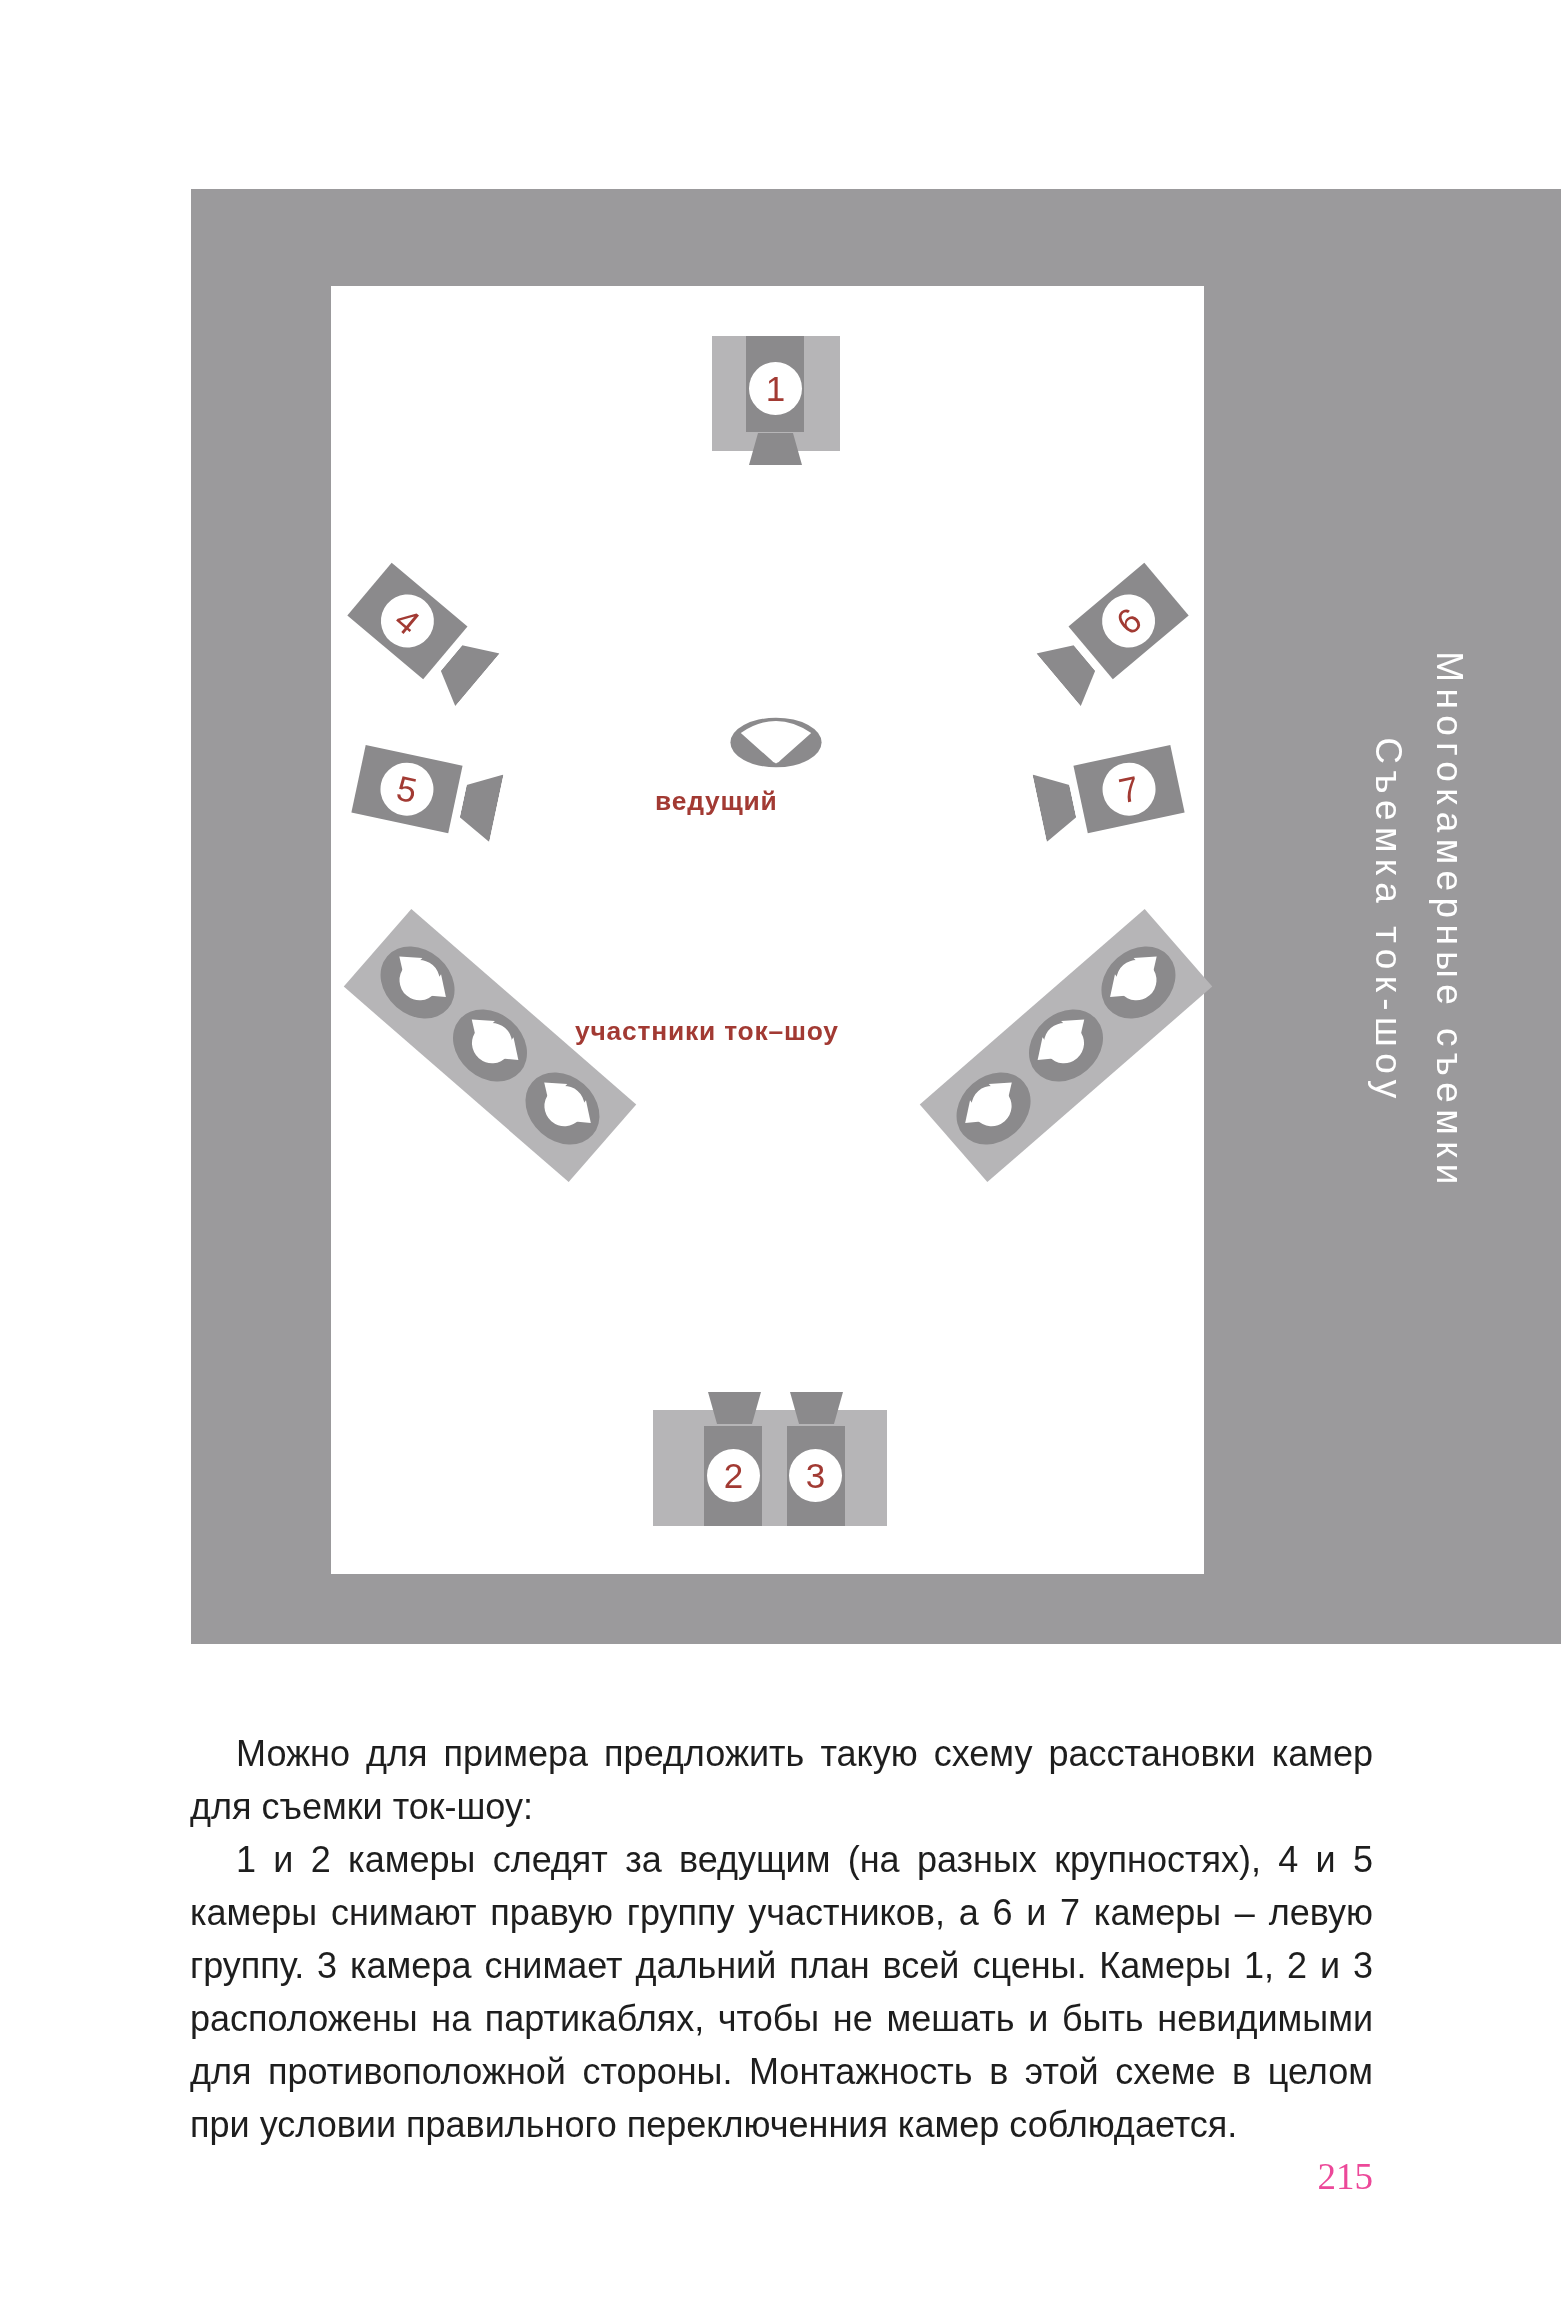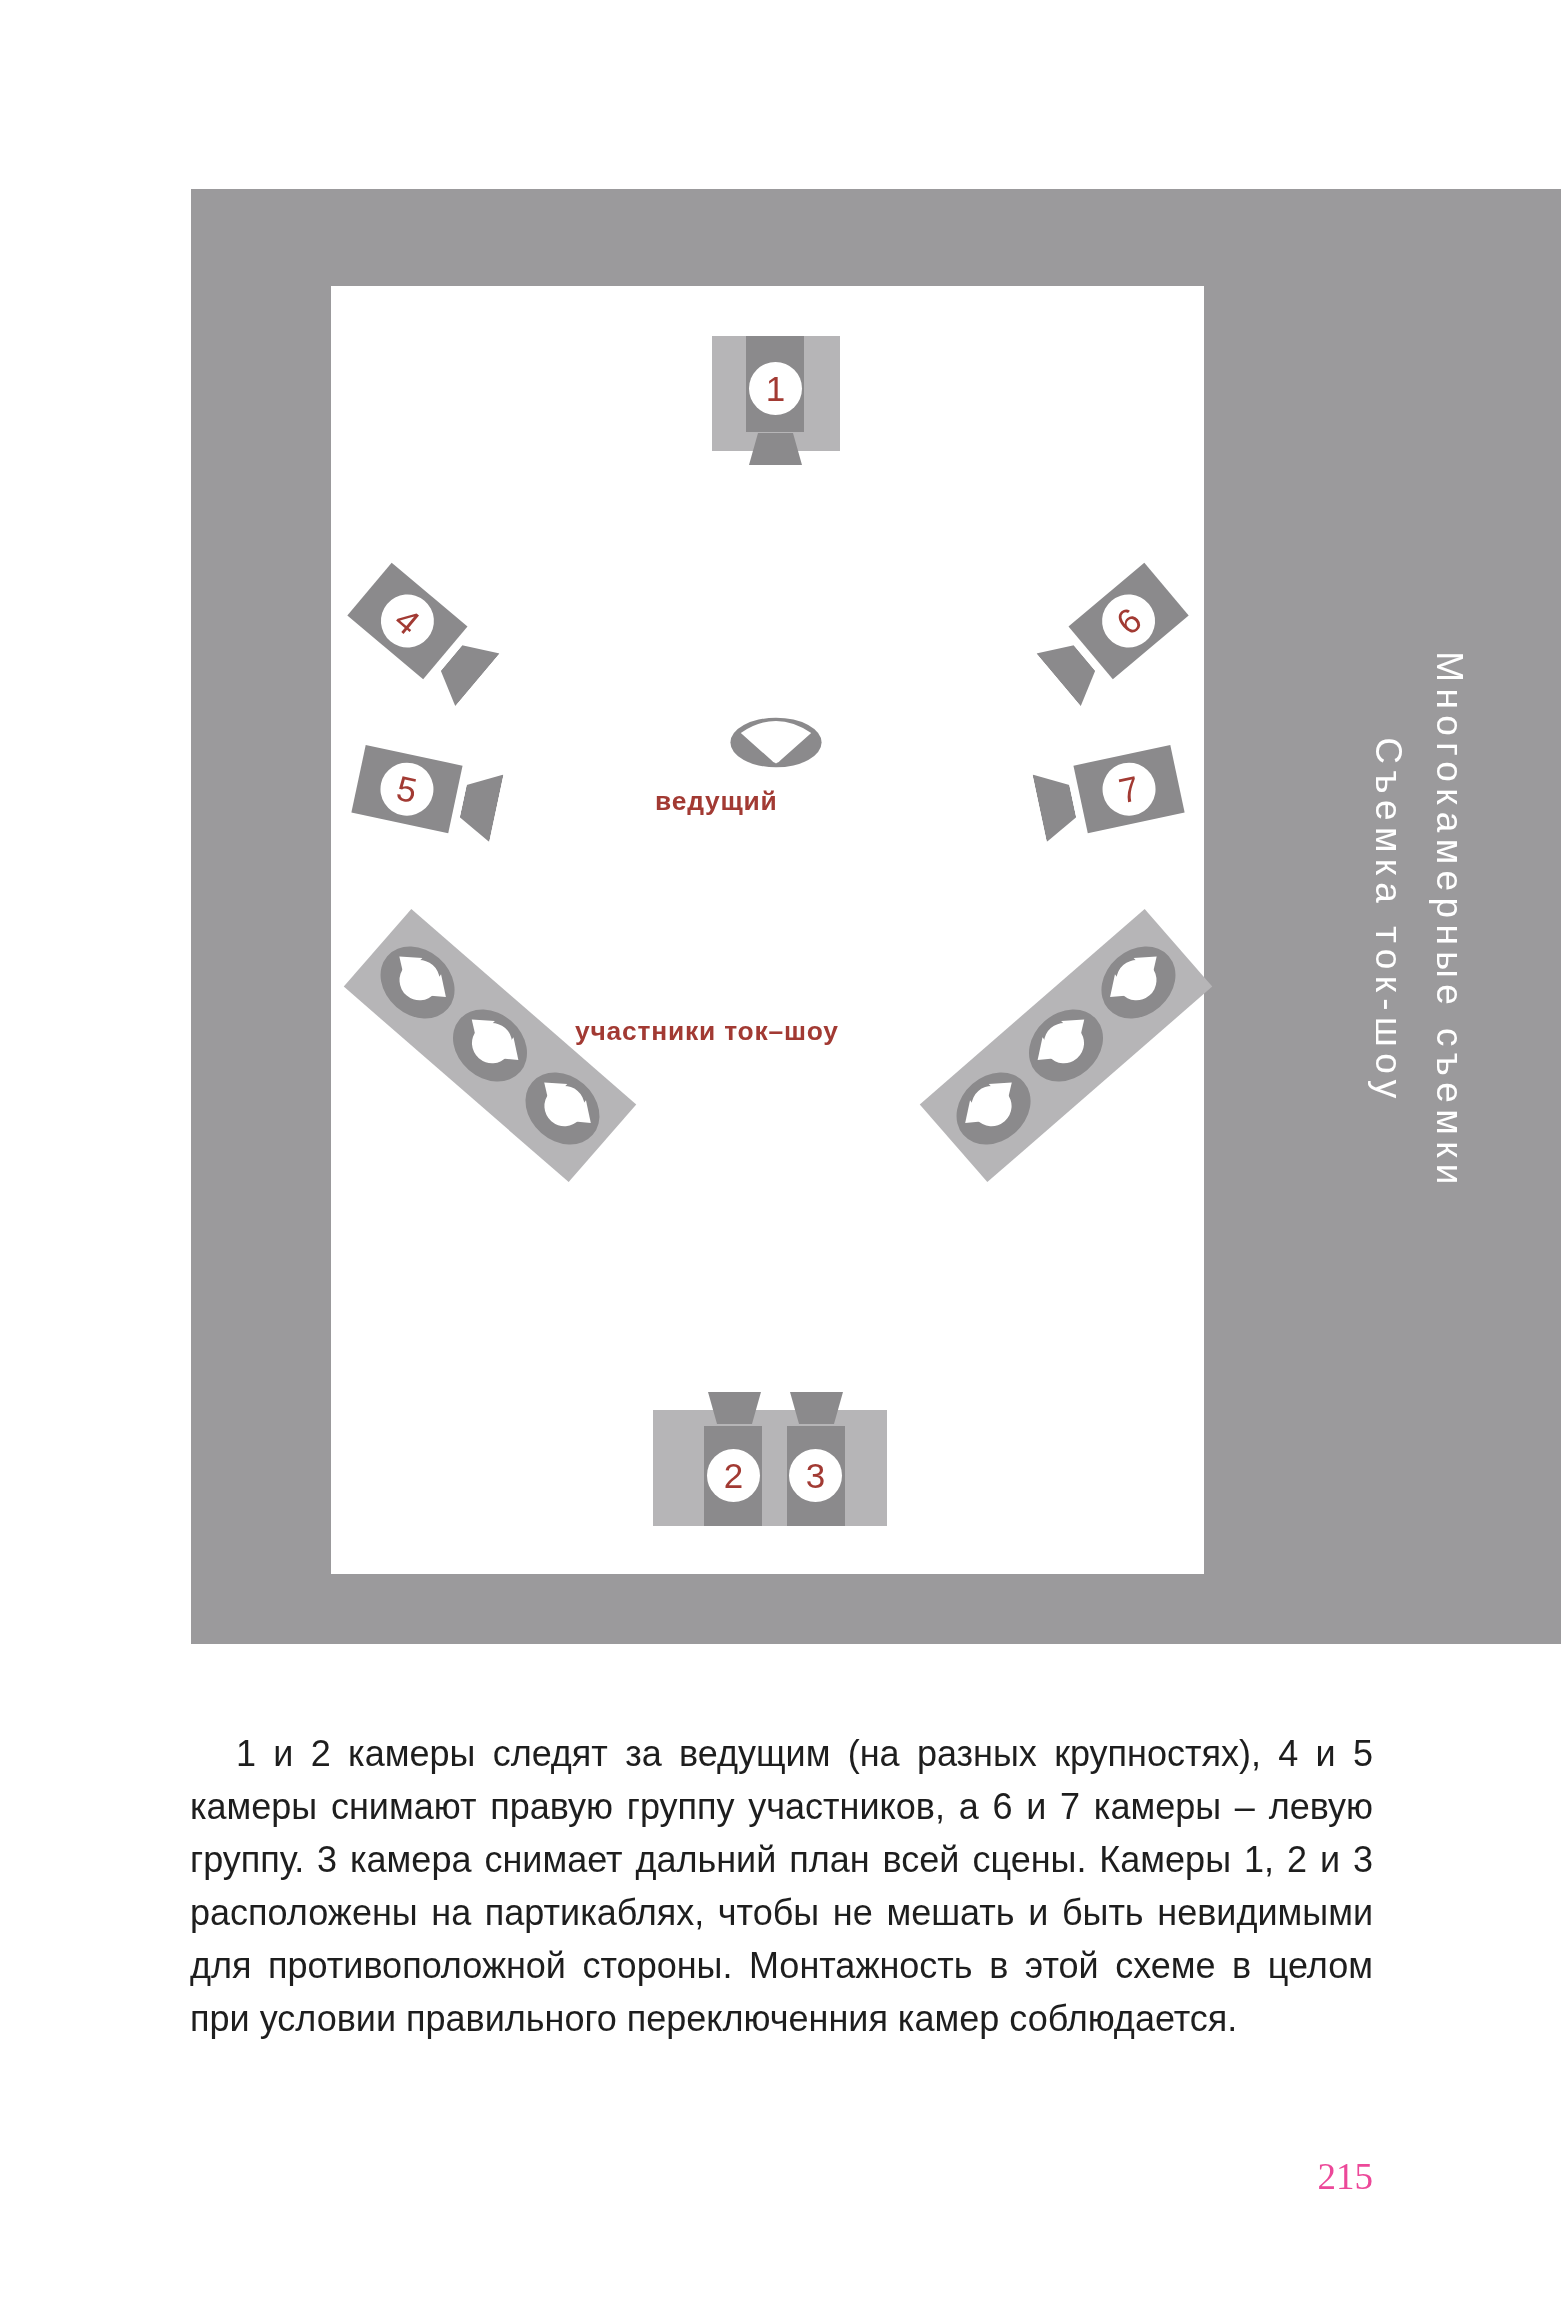--- a/index.html
+++ b/index.html
@@ -172,19 +172,20 @@
           <circle cx="58" cy="42" r="26" fill="#ffffff"></circle>
           <path d="M18,36 L42,18 L40,52 Z" fill="#ffffff"></path>
           <path d="M98,36 L74,18 L76,52 Z" fill="#ffffff"></path>
         </svg>
       </div>
 
     </div>
   </div>
 
   <div class="body-text">
+    <p>Можно для примера предложить такую схему расстановки камер для съемки ток-шоу:</p>
     <p>1 и 2 камеры следят за ведущим (на разных крупностях), 4 и 5 камеры снимают правую группу участников, а 6 и 7 камеры – левую группу. 3 камера снимает дальний план всей сцены. Камеры 1, 2 и 3 расположены на партикаблях, чтобы не мешать и быть невидимыми для противоположной стороны. Монтажность в этой схеме в целом при условии правильного переключенния камер соблюдается.</p>
   </div>
 
   <div class="page-number">215</div>
 
 </div>
 
 
 </body></html>

